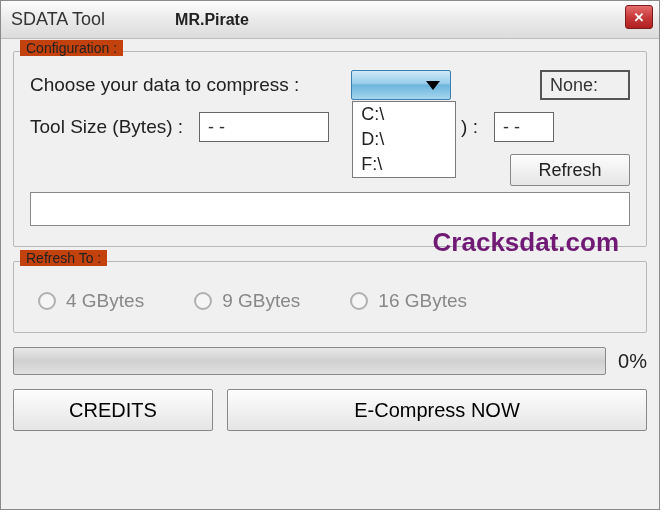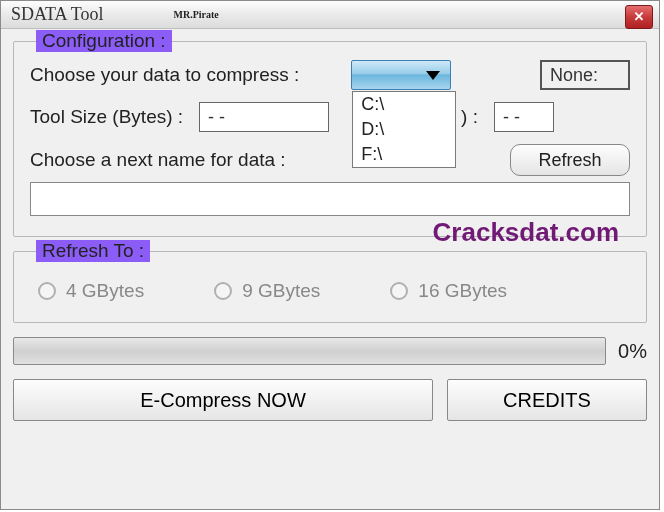--- a/index.html
+++ b/index.html
@@ -16,35 +16,34 @@
     }
     .window {
       width: 660px;
       height: 510px;
       border: 1px solid #8a8a8a;
       background: #f0f0f0;
       display: flex;
       flex-direction: column;
     }
     .titlebar {
-      height: 28px;
+      height: 38px;
       background: linear-gradient(to bottom, #fdfdfd 0%, #eaeaea 50%, #dcdcdc 100%);
       border-bottom: 1px solid #bdbdbd;
       display: flex;
       align-items: center;
       padding: 0 6px 0 10px;
       position: relative;
-      font-family: Liberation Serif, serif;
     }
     .title-text {
       font-size: 18px;
       color: #333;
     }
     .subtitle-text {
-      font-size: 10px;
+      font-size: 16px;
       font-weight: bold;
       color: #222;
       margin-left: 70px;
     }
     .close-btn {
       position: absolute;
       right: 6px;
       top: 4px;
       width: 28px;
       height: 24px;
@@ -68,24 +67,24 @@
       border: 1px solid #b8b8b8;
       border-radius: 2px;
       padding: 18px 16px 16px 16px;
       position: relative;
       margin-bottom: 14px;
       background: #f0f0f0;
     }
     .groupbox-title {
       position: absolute;
       top: -12px;
-      left: 22px;
-      background: #8b5cf6;
+      left: 6px;
+      background: #c2410c;
       padding: 0 6px;
-      font-size: 19px;
+      font-size: 14px;
       color: #222;
     }
     .row {
       display: flex;
       align-items: center;
       margin-bottom: 12px;
       font-size: 19px;
       color: #222;
       gap: 16px;
     }
@@ -157,35 +156,34 @@
       font-size: 18px;
       padding: 2px 14px;
       cursor: pointer;
       display: flex;
       align-items: center;
       justify-content: center;
       border-radius: 2px;
     }
     .refresh-btn {
       width: 120px;
-      border-radius: 10px;
     }
     .watermark {
       position: absolute;
       right: 40px;
       top: 188px;
       font-size: 26px;
       font-weight: bold;
       font-family: Arial, sans-serif;
       color: #701a75;
       z-index: 5;
     }
     .radio-row {
       display: flex;
-      gap: 70px;
+      gap: 50px;
       padding: 10px 8px 4px 8px;
       font-size: 19px;
       color: #888;
     }
     .radio-item {
       display: flex;
       align-items: center;
       gap: 10px;
     }
     .radio-circle {
@@ -268,21 +266,20 @@
           <span>- -</span>
         </div>
         <div style="width:100px;"></div>
         <span class="paren">) :</span>
         <div class="textbox" style="width:60px; border:1.5px solid #666;">
           <span>- -</span>
         </div>
       </div>
 
       <div class="row" style="margin-bottom:4px;">
-        <span class="label">Choose a next name for data :</span>
         <div style="flex:1;"></div>
         <div class="btn refresh-btn">
           <span>Refresh</span>
         </div>
       </div>
 
       <div class="textbox name-box">
         <span></span>
       </div>
     </div>
@@ -306,22 +303,22 @@
         </div>
       </div>
     </div>
 
     <div class="progress-row">
       <div class="progress-bar"></div>
       <span class="progress-label">0%</span>
     </div>
 
     <div class="bottom-row">
+      <div class="btn big-btn credits-btn">
+        <span>CREDITS</span>
+      </div>
       <div class="btn big-btn">
         <span>E-Compress NOW</span>
       </div>
-      <div class="btn big-btn credits-btn">
-        <span>CREDITS</span>
-      </div>
     </div>
 
   </div>
 </div>
 
 </body></html>

